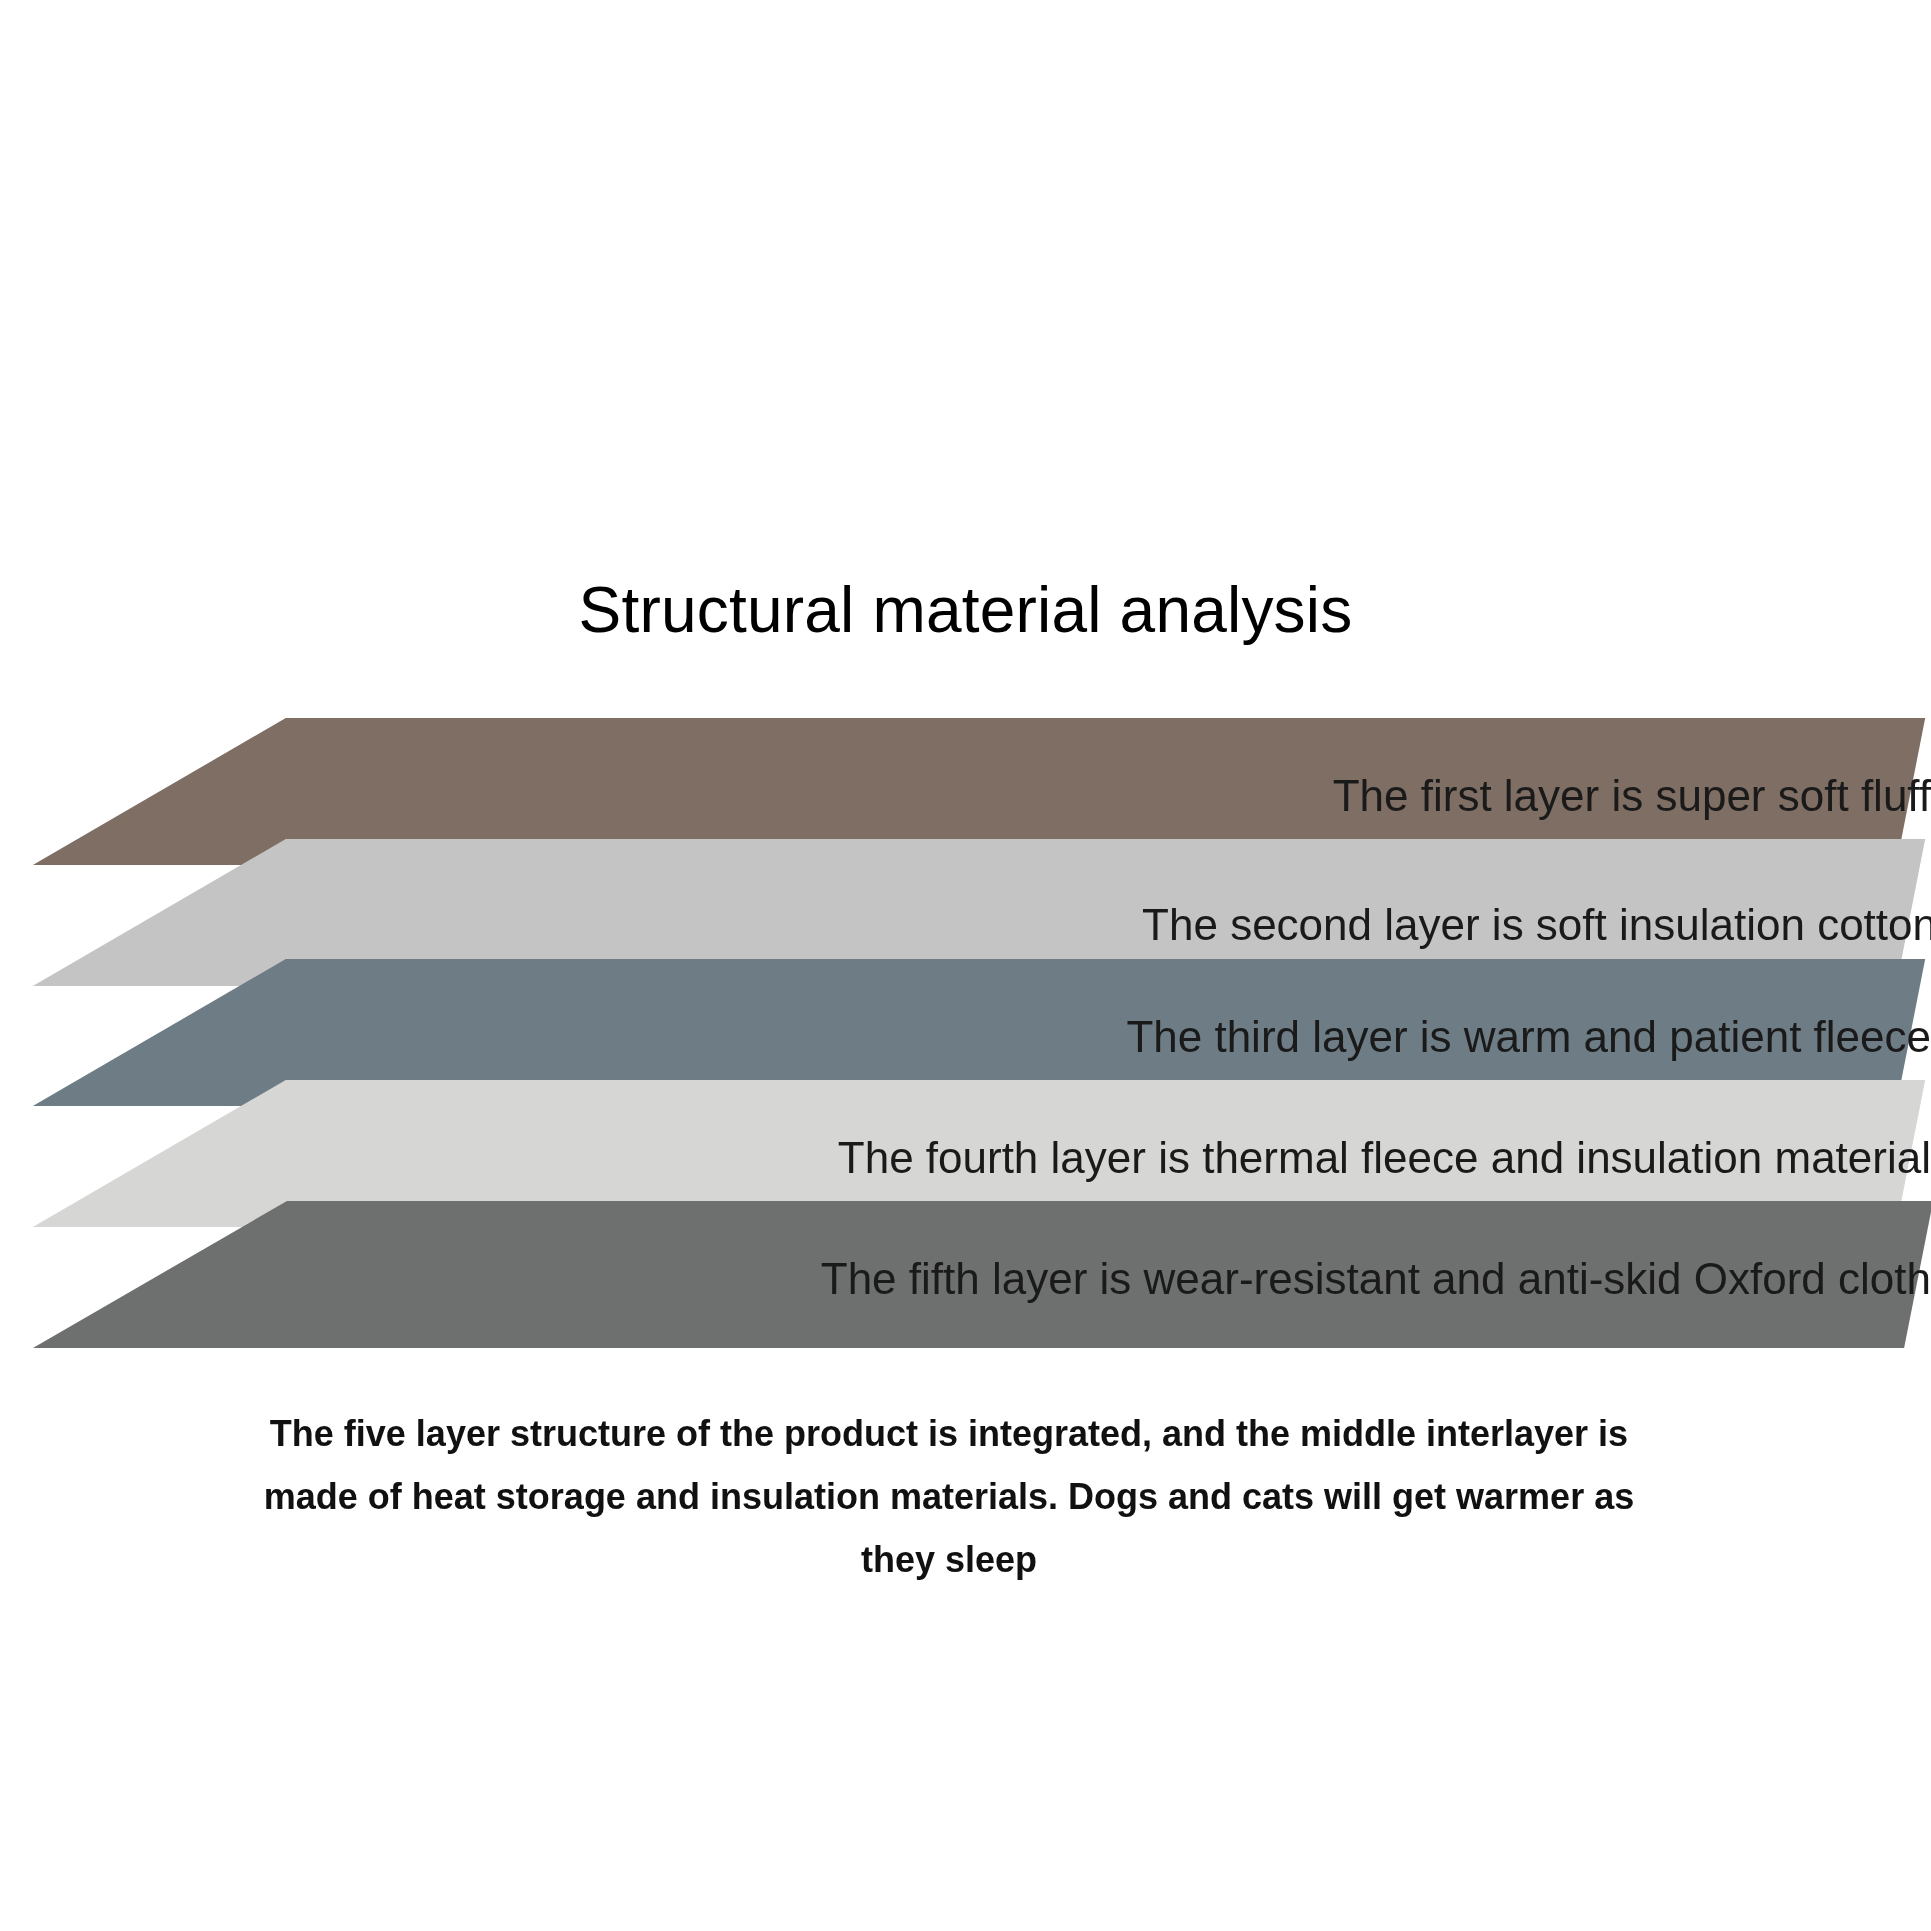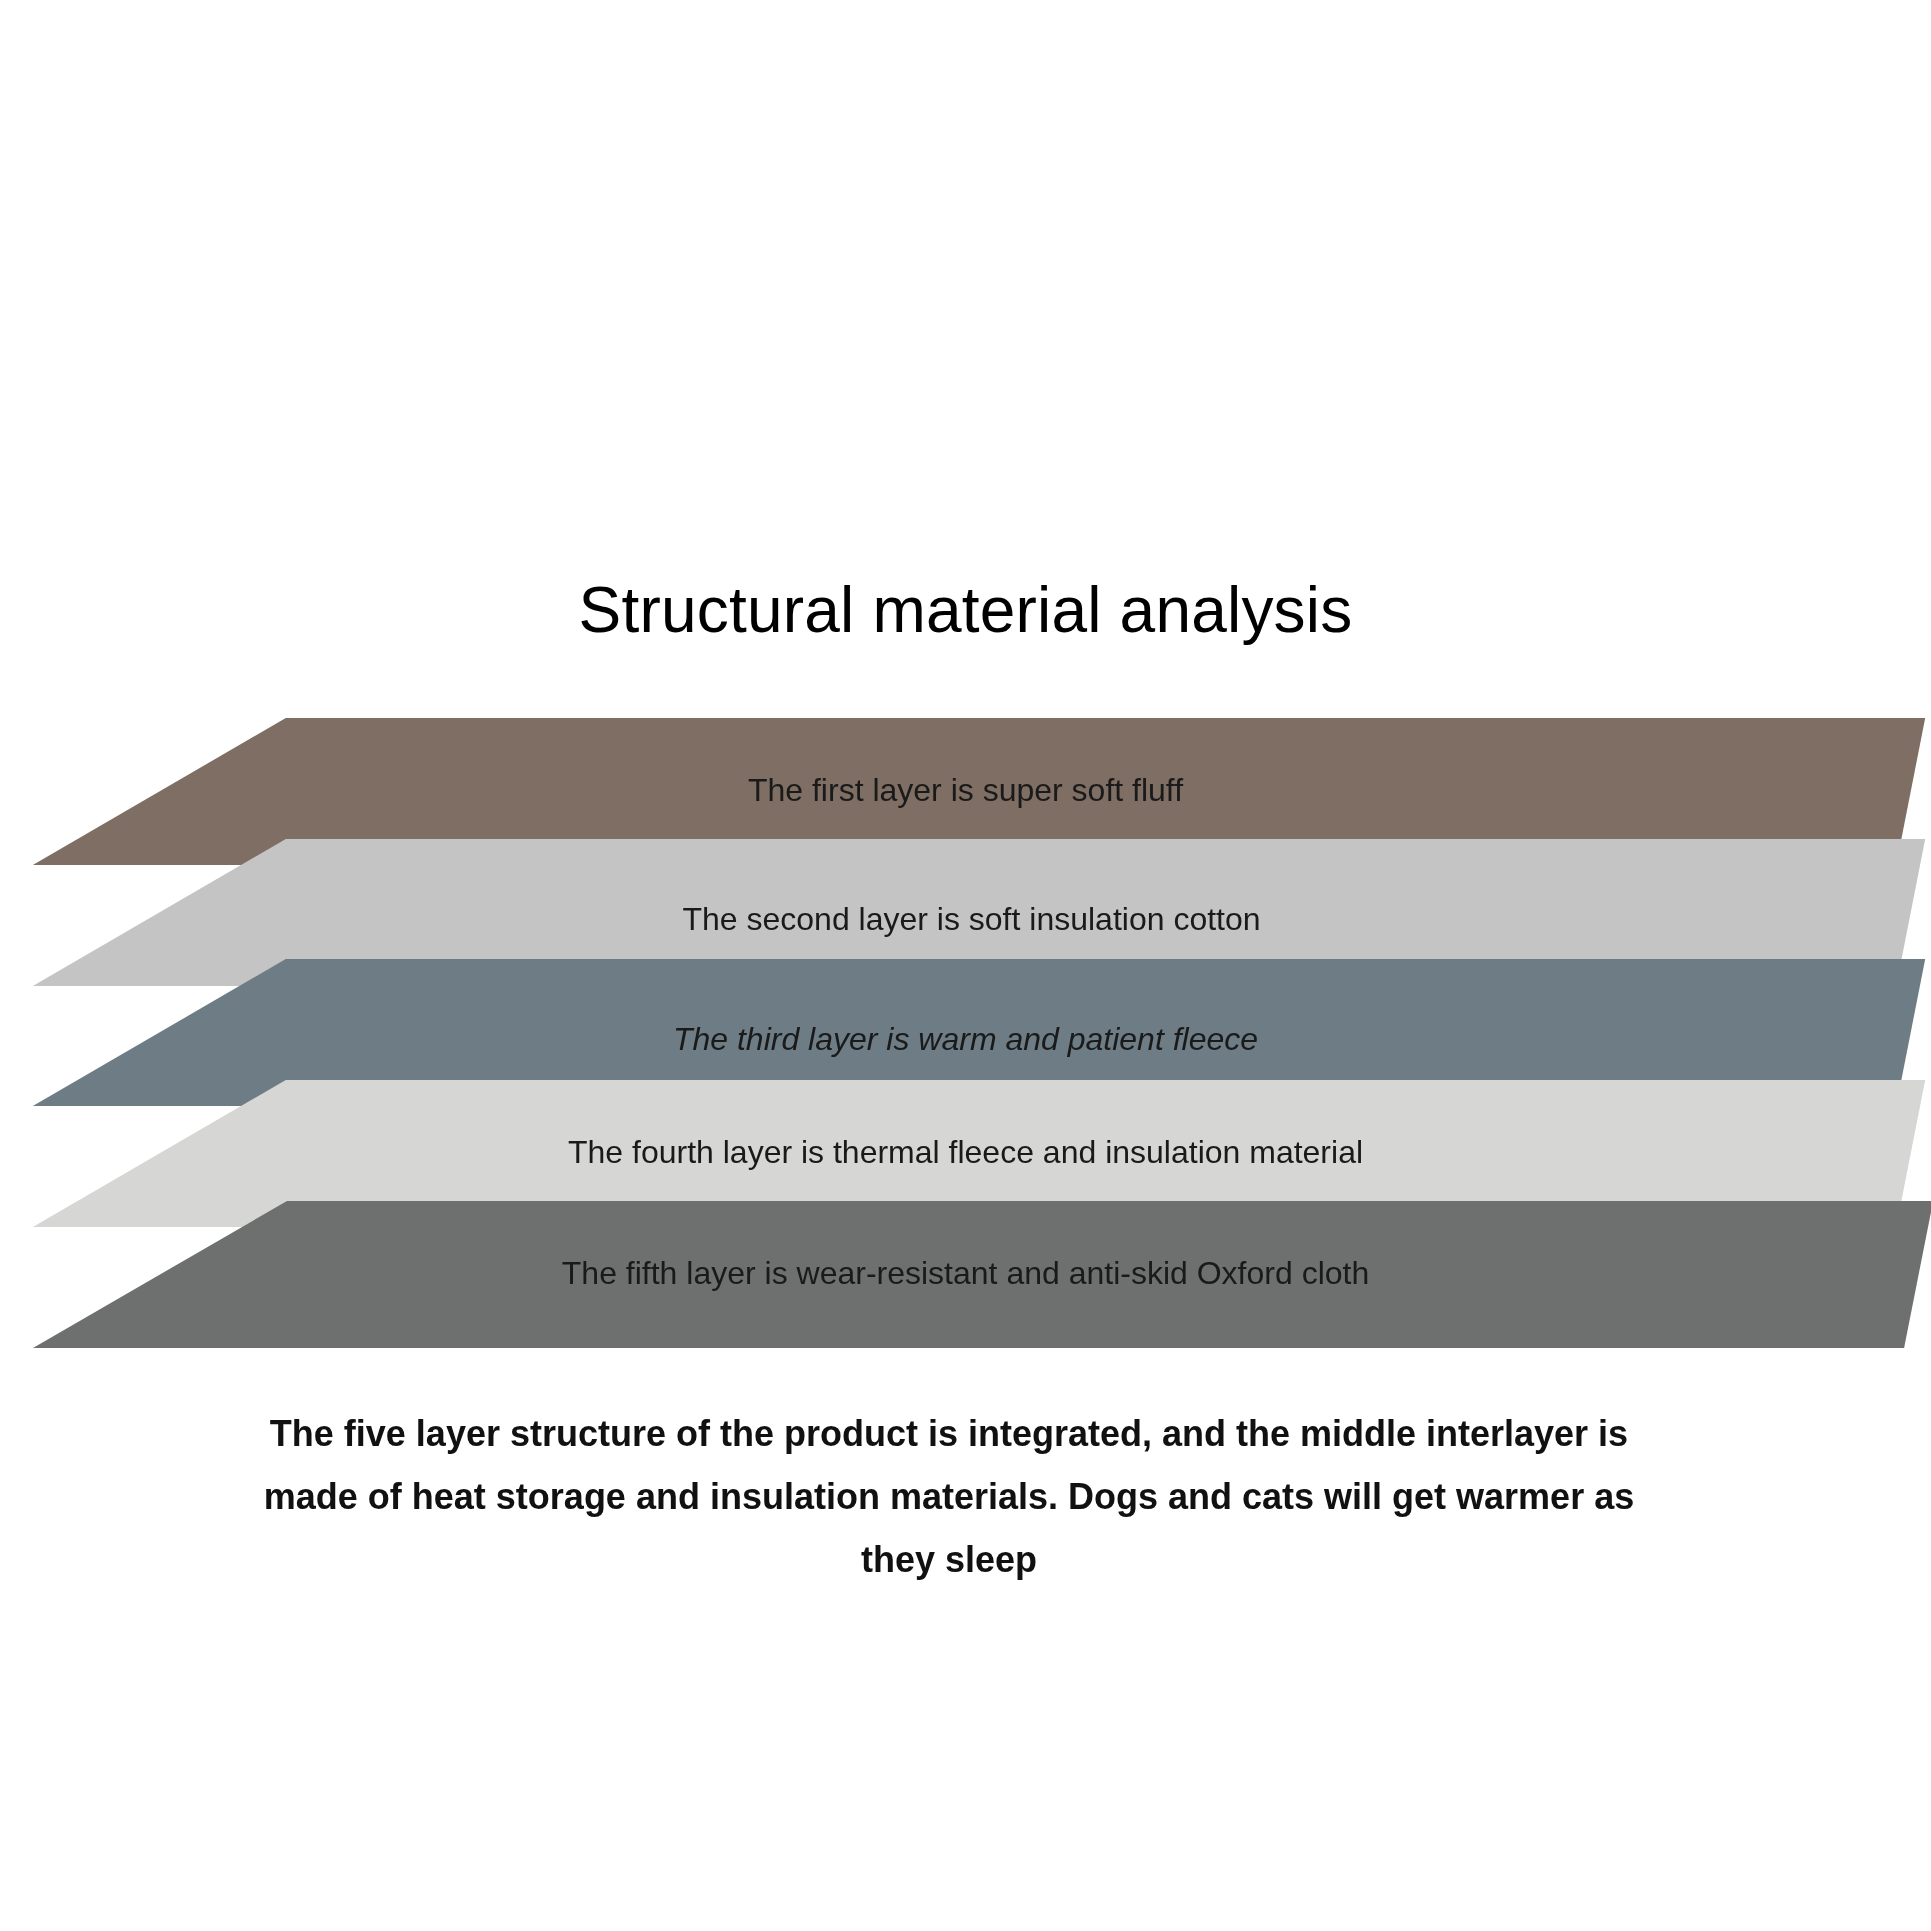--- a/index.html
+++ b/index.html
@@ -55,38 +55,38 @@
   .layer-shape {
     position: absolute;
     inset: 0;
     clip-path: polygon(14.8% 0%, 99.7% 0%, 98.2% 100%, 1.7% 100%);
   }
 
   .layer-label {
     position: absolute;
     left: 0;
     width: 1931px;
-    text-align: center;
-    font-size: 32px;
+    text-align: right;
+    font-size: 44px;
     font-weight: 400;
     color: #1a1a1a;
     white-space: nowrap;
     line-height: 1;
   }
 
   
   #layer-1 { top: 0px; }
   #layer-2 { top: 121px; }
   #layer-3 { top: 241px; }
   #layer-4 { top: 362px; }
   #layer-5 { top: 483px; padding-left: 8px; }
 
   #layer-1 .layer-label { top: 56px; }
   #layer-2 .layer-label { top: 64px; margin-left: 6px; }
-  #layer-3 .layer-label { top: 64px; font-style: italic; }
+  #layer-3 .layer-label { top: 56px; }
   #layer-4 .layer-label { top: 56px; }
   #layer-5 .layer-label { top: 56px; }
 
   
   #caption {
     position: absolute;
     left: 254px;
     top: 1402px;
     width: 1390px;
     text-align: center;

